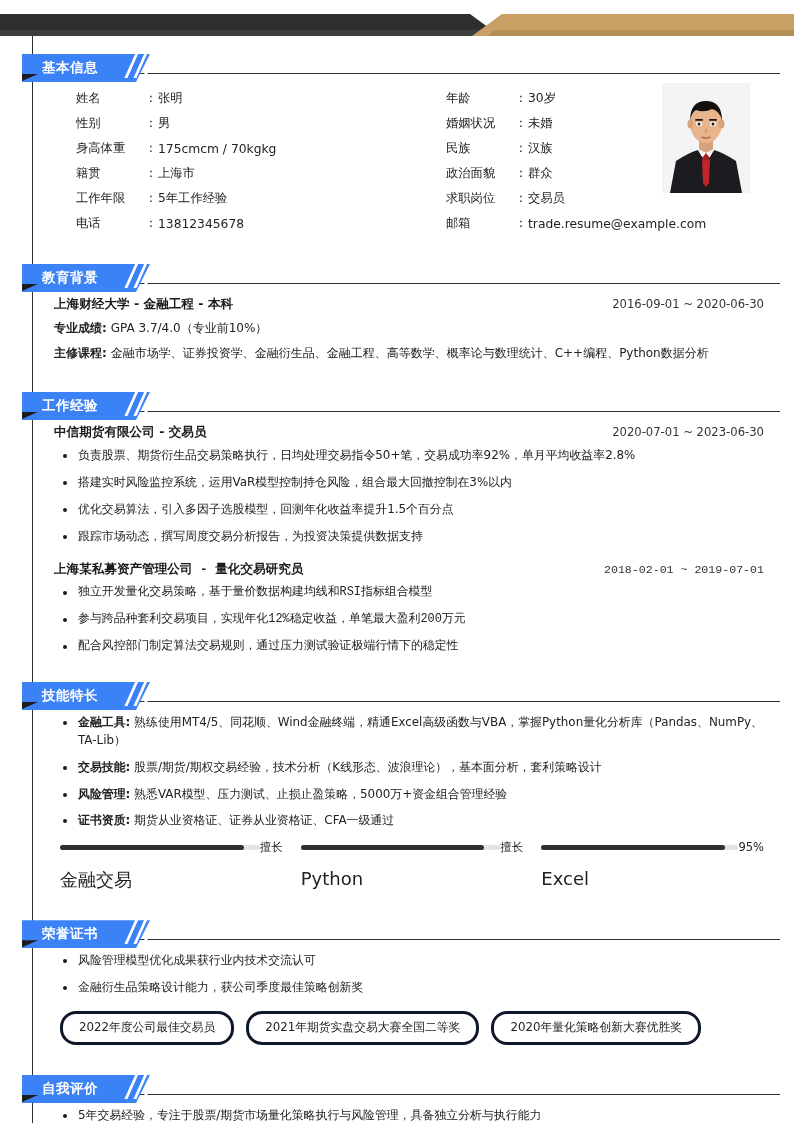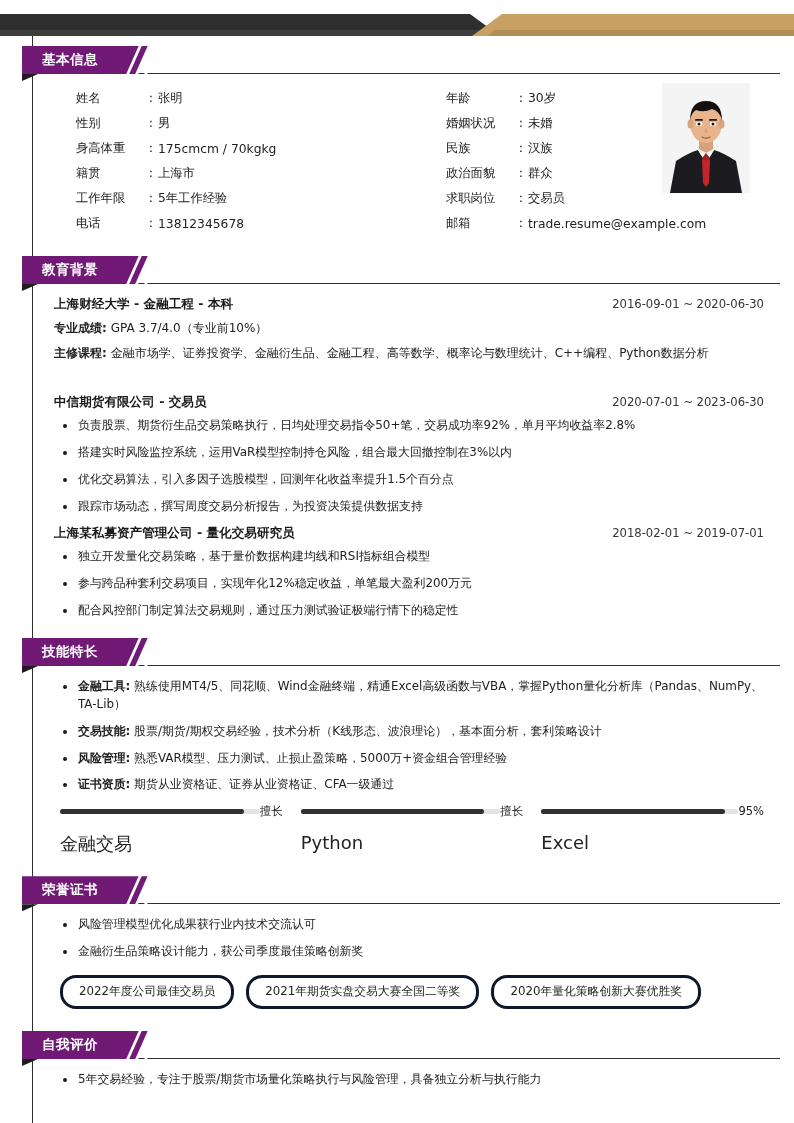--- a/index.html
+++ b/index.html
@@ -70,24 +70,24 @@
   
   .section { position: relative; }
   .sec-head {
     position: relative;
     height: 30px;
     margin-left: 22px;
     margin-bottom: 0;
   }
   .sec-tag {
     position: absolute;
-    left: 0; top: 0;
+    left: 0; top: 8px;
     height: 28px;
     min-width: 128px;
-    background: #701a75;
+    background: #3b82f6;
     clip-path: polygon(0 0, 100% 0, calc(100% - 14px) 100%, 0 100%);
     padding: 0 28px 0 20px;
     display: flex;
     align-items: center;
   }
   .sec-tag span {
     color: #ffffff;
     font-size: 13.5px;
     font-weight: bold;
     letter-spacing: .5px;
@@ -381,36 +381,48 @@
         </div>
         <div class="kv">
           <b>主修课程:</b>
           <span>金融市场学、证券投资学、金融衍生品、金融工程、高等数学、概率论与数理统计、C++编程、Python数据分析</span>
         </div>
       </div>
     </div>
   </div>
 
   <div class="section" style="margin-top:22px;">
+    <div class="sec-head">
+      <div class="sec-rule"></div>
+      <div class="sec-tag">
+        <span>工作经验</span>
+      </div>
+      <div class="sec-stripes" style="left:108px;">
+        <i style="left:2px;"></i>
+          <i style="left:11px;"></i>
+          <i style="left:20px;"></i>
+      </div>
+      <div class="sec-tag-foot"></div>
+    </div>
     <div class="sec-body">
 
       <div class="entry">
         <div class="entry-head">
           <div class="entry-title">中信期货有限公司 - 交易员</div>
           <div class="entry-date">2020-07-01 ~ 2023-06-30</div>
         </div>
         <ul class="bullets">
           <li>负责股票、期货衍生品交易策略执行，日均处理交易指令50+笔，交易成功率92%，单月平均收益率2.8%</li>
           <li>搭建实时风险监控系统，运用VaR模型控制持仓风险，组合最大回撤控制在3%以内</li>
           <li>优化交易算法，引入多因子选股模型，回测年化收益率提升1.5个百分点</li>
           <li>跟踪市场动态，撰写周度交易分析报告，为投资决策提供数据支持</li>
         </ul>
       </div>
 
-      <div class="entry" style="margin-top:10px;">
+      <div class="entry" style="margin-top:16px;font-family:Liberation Mono, monospace;">
         <div class="entry-head">
           <div class="entry-title">上海某私募资产管理公司 - 量化交易研究员</div>
           <div class="entry-date">2018-02-01 ~ 2019-07-01</div>
         </div>
         <ul class="bullets">
           <li>独立开发量化交易策略，基于量价数据构建均线和RSI指标组合模型</li>
           <li>参与跨品种套利交易项目，实现年化12%稳定收益，单笔最大盈利200万元</li>
           <li>配合风控部门制定算法交易规则，通过压力测试验证极端行情下的稳定性</li>
         </ul>
       </div>

